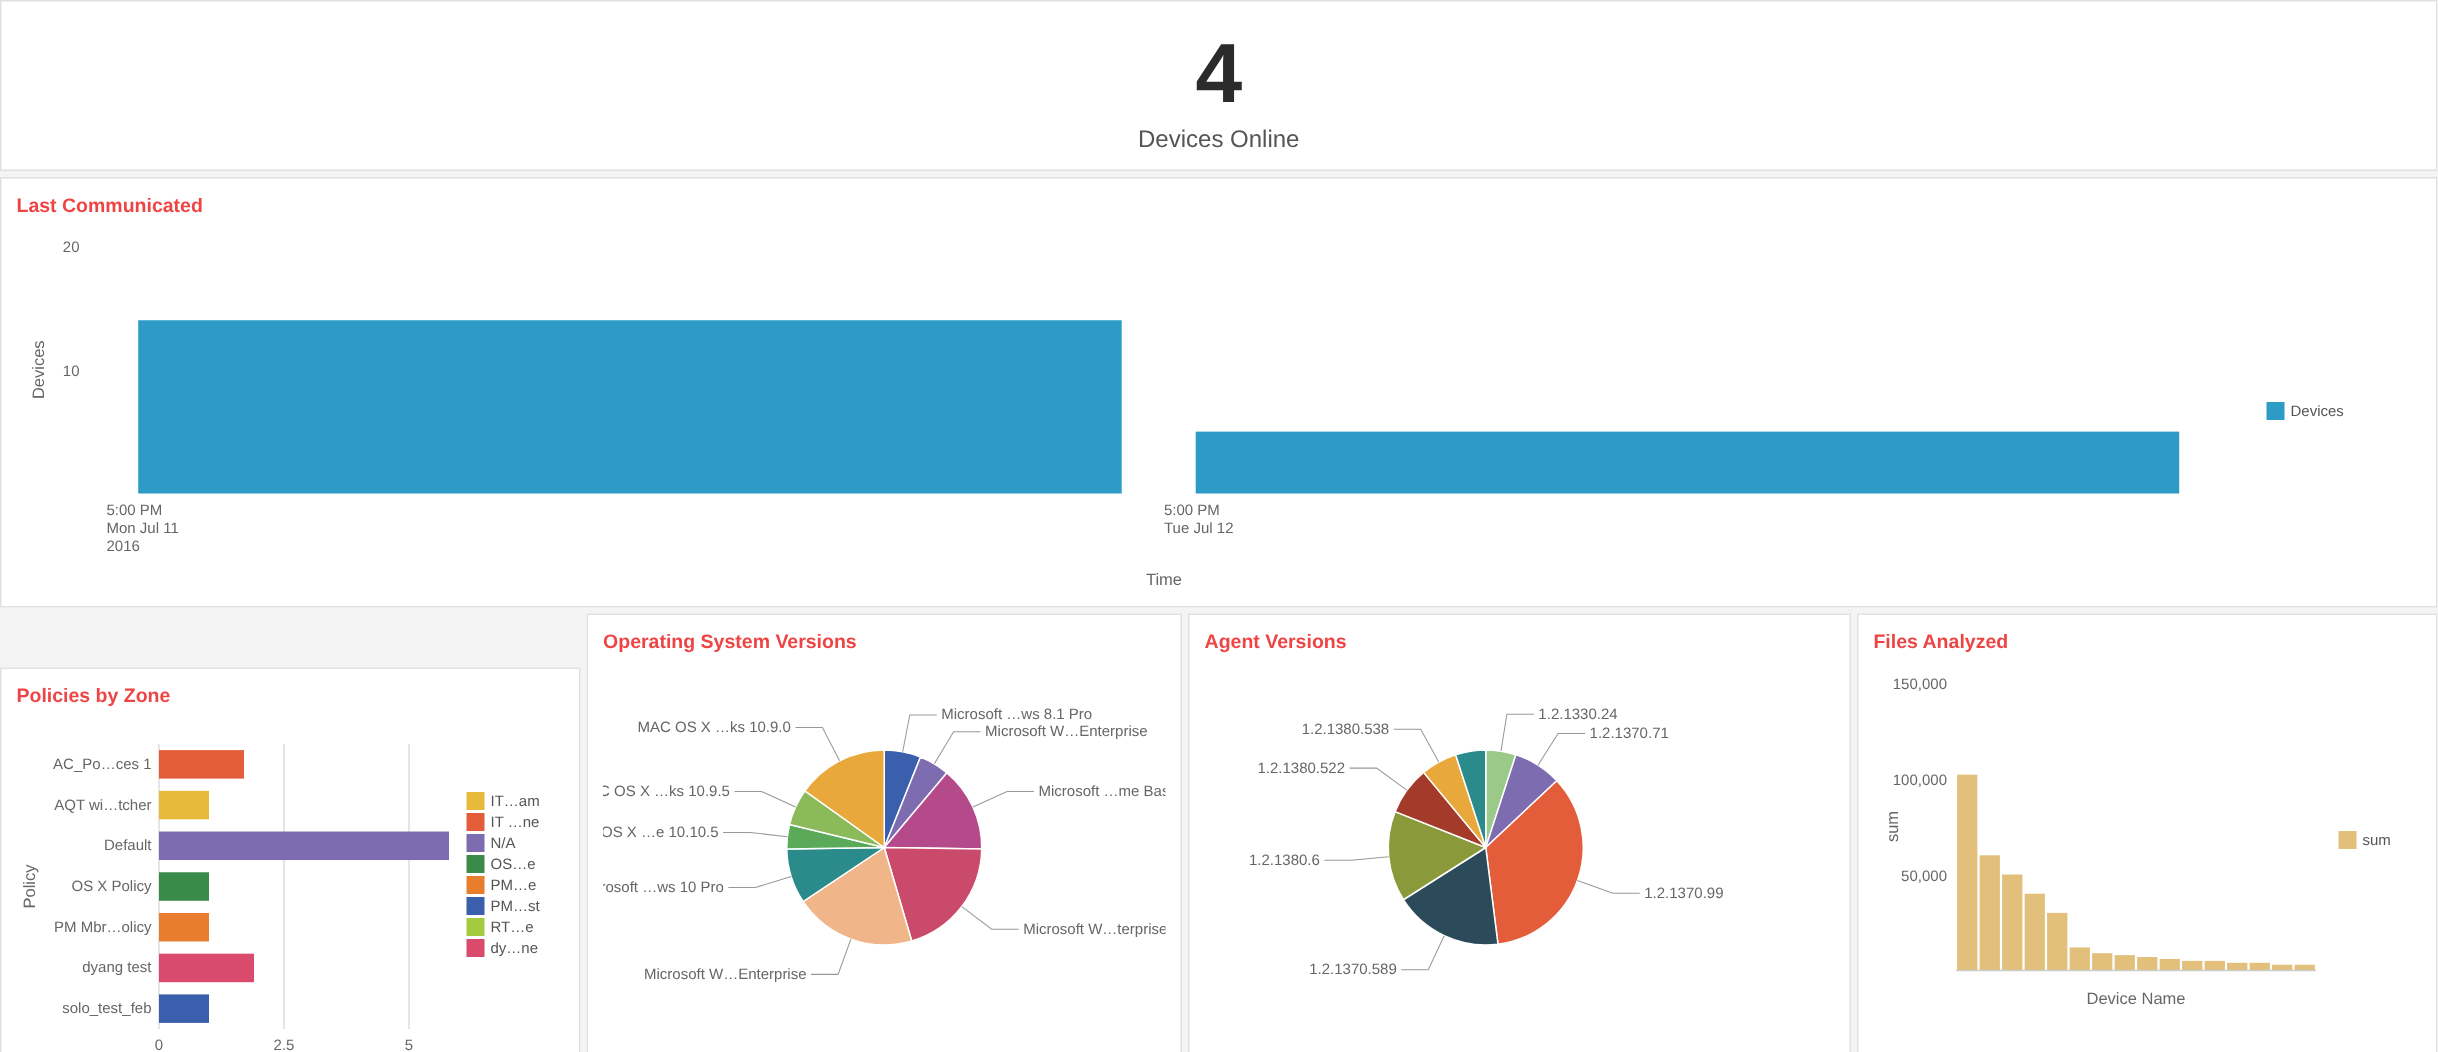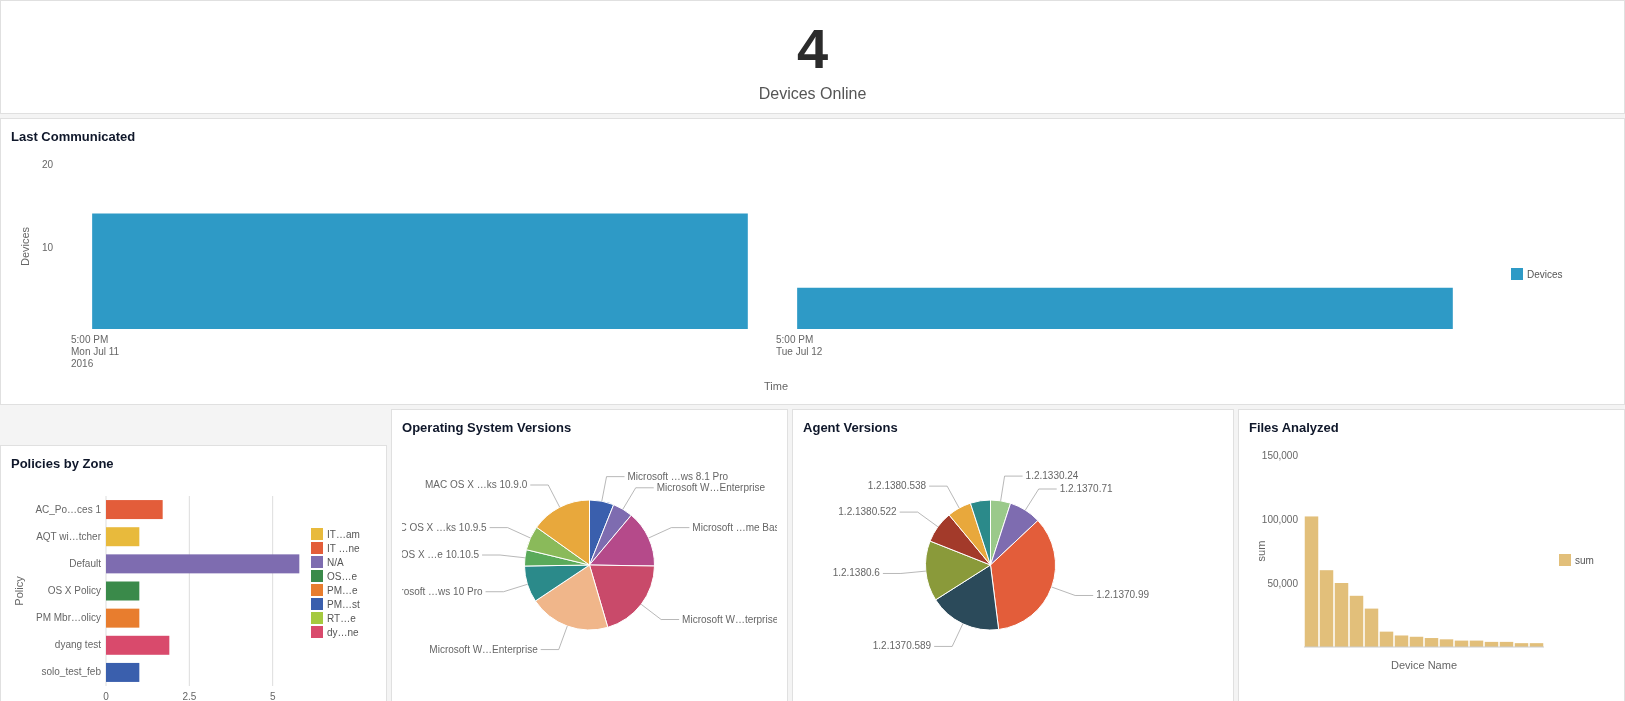--- a/index.html
+++ b/index.html
@@ -4,21 +4,21 @@
 <style>
 * { box-sizing: border-box; margin: 0; padding: 0; }
 body { font-family: Arial, Helvetica, sans-serif; background: #f4f4f4; font-size: 12px; color: #333; }
 .dashboard { width: 1625px; }
 .row { display: flex; gap: 4px; margin-bottom: 4px; }
 .card { background: #fff; border: 1px solid #e0e0e0; }
 .stat-card { flex: 1; display: flex; flex-direction: column; align-items: center; justify-content: center; padding: 20px 0 10px; }
 .stat-value { font-size: 56px; font-weight: 700; color: #2b2b2b; line-height: 1; font-family: "Arial Narrow", Arial, sans-serif; }
 .stat-label { font-size: 16px; color: #555; margin-top: 8px; font-family: "Arial Narrow", Arial, sans-serif; }
 .chart-card { padding: 10px; position: relative; }
-.chart-title { font-weight: 700; font-size: 13px; color: #0f172a; margin-bottom: 10px; font-family: "Arial Narrow", Arial, sans-serif; }
+.chart-title { font-weight: 700; font-size: 13px; color: #ef4444; margin-bottom: 10px; font-family: "Arial Narrow", Arial, sans-serif; }
 .axis-label { font-size: 11px; fill: #666; }
 .tick-label { font-size: 10px; fill: #666; }
 .legend-item { display: flex; align-items: center; font-size: 10px; color: #555; margin: 2px 0; }
 .legend-swatch { width: 12px; height: 12px; margin-right: 4px; }
 .pie-label { font-size: 10px; fill: #666; }
 </style>
 </head>
 <body>
 
 <div class="dashboard">

